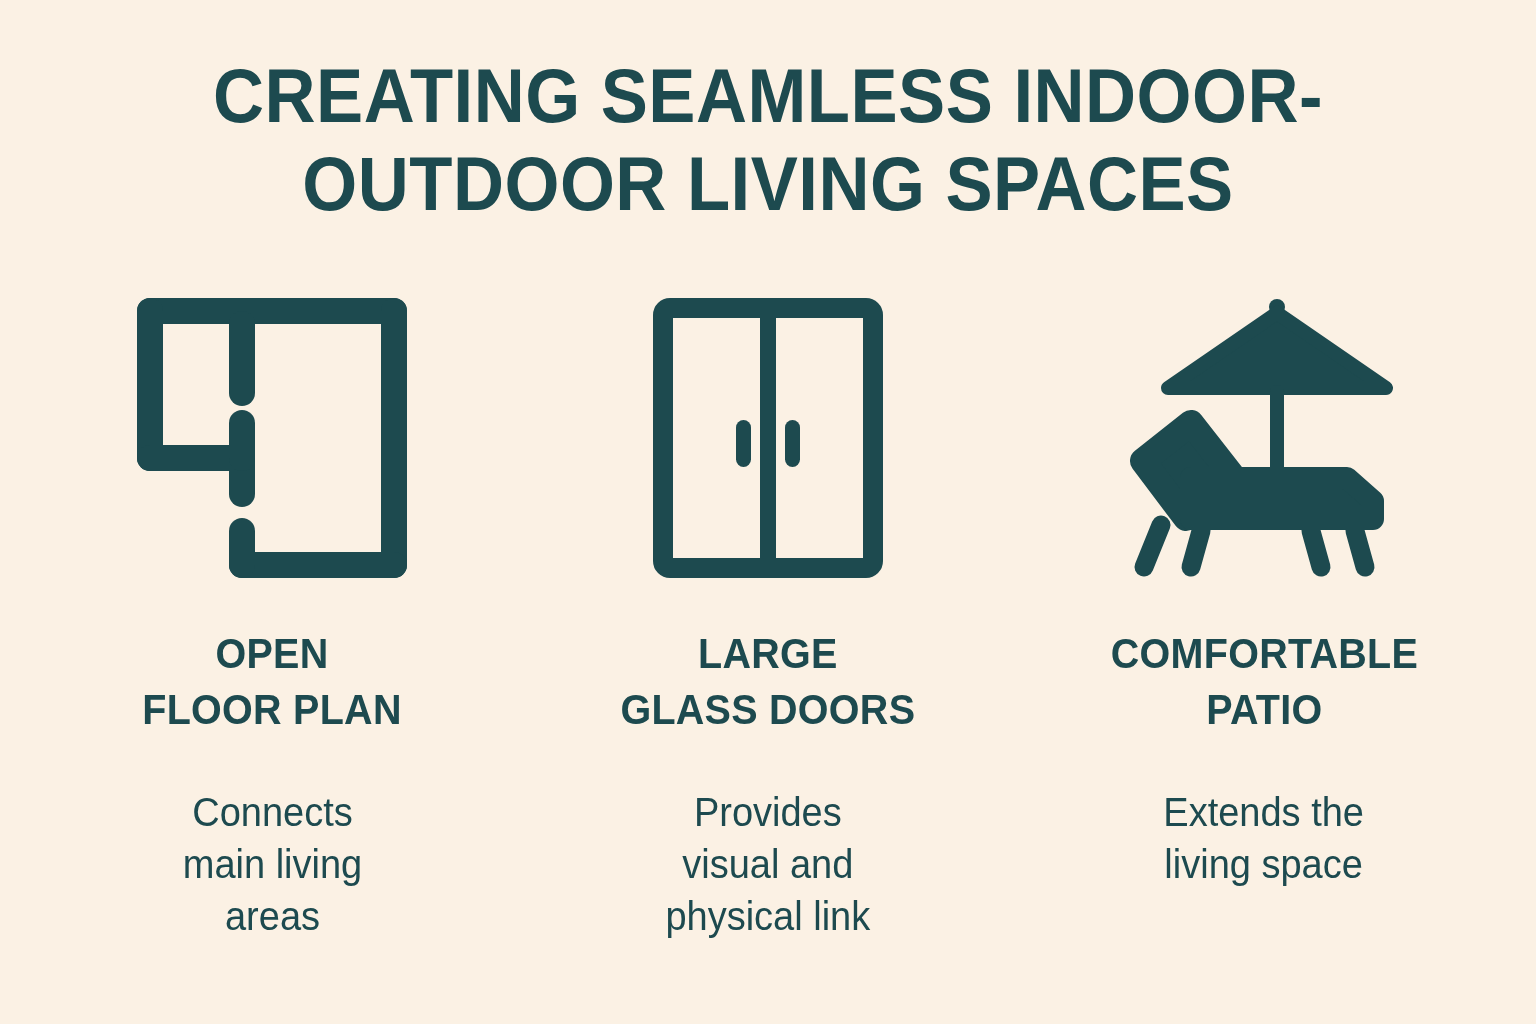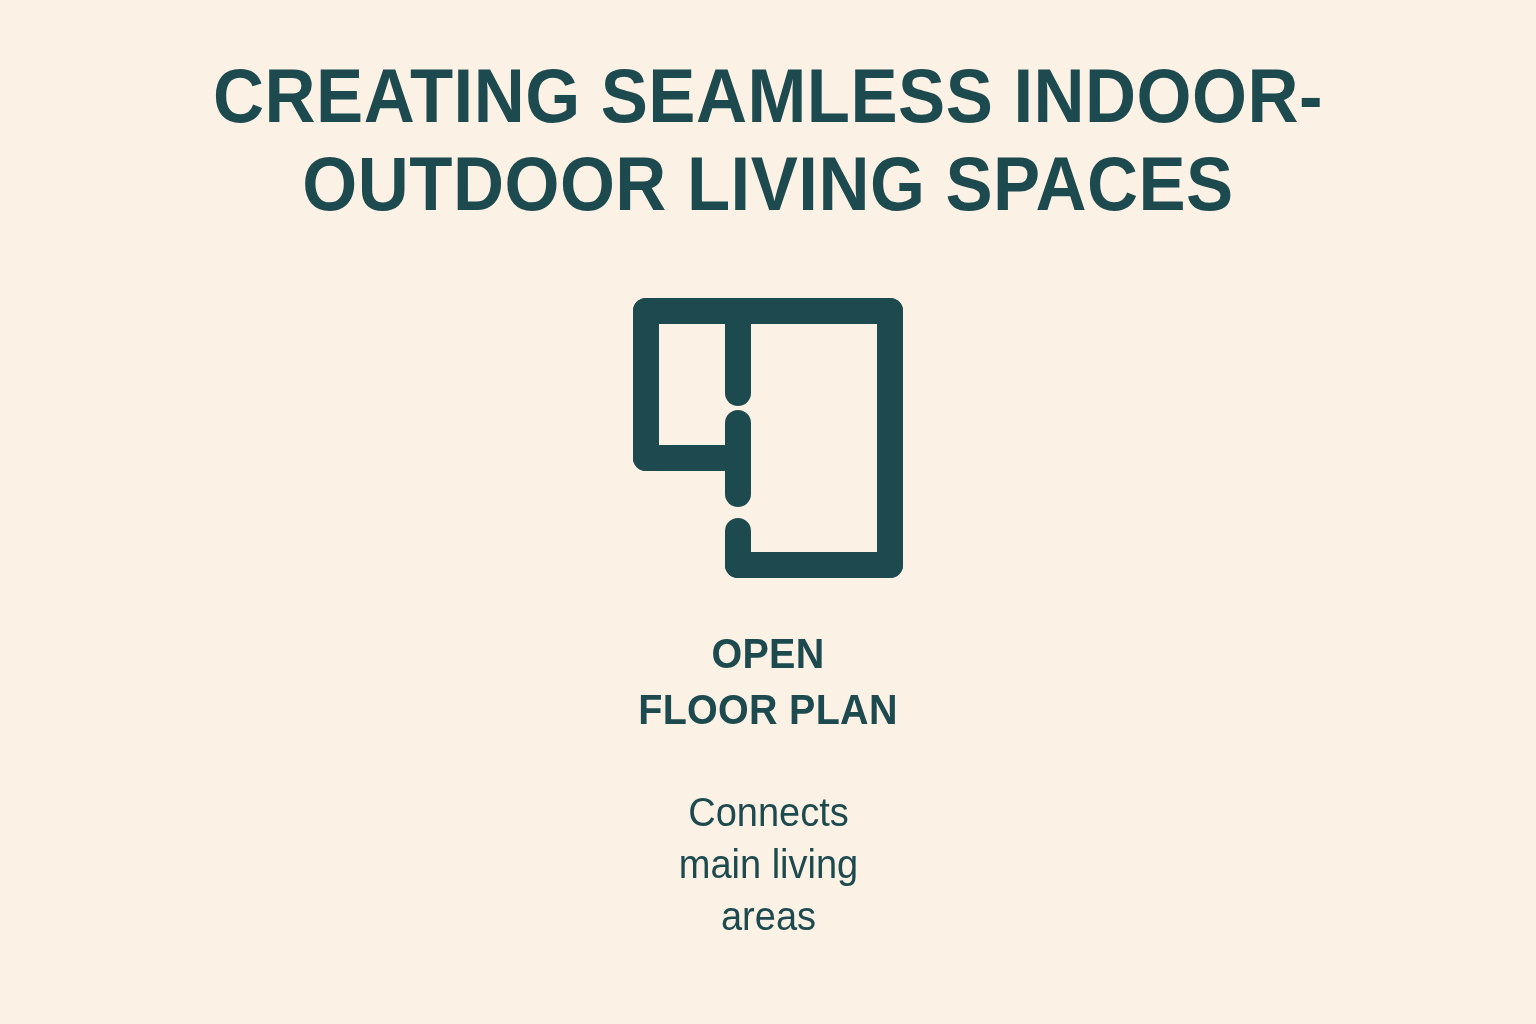--- a/index.html
+++ b/index.html
@@ -135,17 +135,69 @@
           </g>
         </svg>
       </div>
       <div class="col-label">OPEN
 FLOOR PLAN</div>
       <div class="col-desc">Connects
 main living
 areas</div>
     </div>
 
-
-
+    <div class="col">
+      <div class="icon-wrap">
+        <svg width="230" height="280" viewBox="0 0 230 280" aria-hidden="true">
+
+          <rect x="10" y="10" width="210" height="260" rx="7" fill="none" stroke="#1d4a4f" stroke-width="20"></rect>
+
+          <rect x="107" y="10" width="16" height="260" fill="#1d4a4f"></rect>
+
+          <rect x="83" y="122" width="15" height="47" rx="7.5" fill="#1d4a4f"></rect>
+
+          <rect x="132" y="122" width="15" height="47" rx="7.5" fill="#1d4a4f"></rect>
+        </svg>
+      </div>
+      <div class="col-label">LARGE
+GLASS DOORS</div>
+      <div class="col-desc">Provides
+visual and
+physical link</div>
+    </div>
+
+
+    <div class="col">
+      <div class="icon-wrap">
+        <svg width="270" height="290" viewBox="0 0 270 290" aria-hidden="true">
+          <g fill="#1d4a4f" stroke="#1d4a4f" stroke-linecap="round" stroke-linejoin="round">
+
+            <g>
+
+              <circle cx="148" cy="14" r="8" stroke="none"></circle>
+
+              <path d="M148 20 L257 95 L39 95 Z" stroke-width="14"></path>
+
+              <rect x="141" y="92" width="14" height="118" rx="7" stroke="none"></rect>
+            </g>
+
+            <g>
+
+              <path d="M32 232 L15 274" fill="none" stroke-width="19"></path>
+              <path d="M72 238 L62 274" fill="none" stroke-width="19"></path>
+              <path d="M182 238 L192 274" fill="none" stroke-width="19"></path>
+              <path d="M226 238 L236 274" fill="none" stroke-width="19"></path>
+
+              <path d="M14 168 L62 130 L105 185 L57 225 Z" stroke-width="26"></path>
+
+              <path d="M62 185 L218 185 L244 208 L244 226 L62 226 Z" stroke-width="22"></path>
+            </g>
+          </g>
+        </svg>
+      </div>
+      <div class="col-label">COMFORTABLE
+PATIO</div>
+      <div class="col-desc">Extends the
+living space</div>
+    </div>
 
   </div>
 </div>
 
 </body></html>

